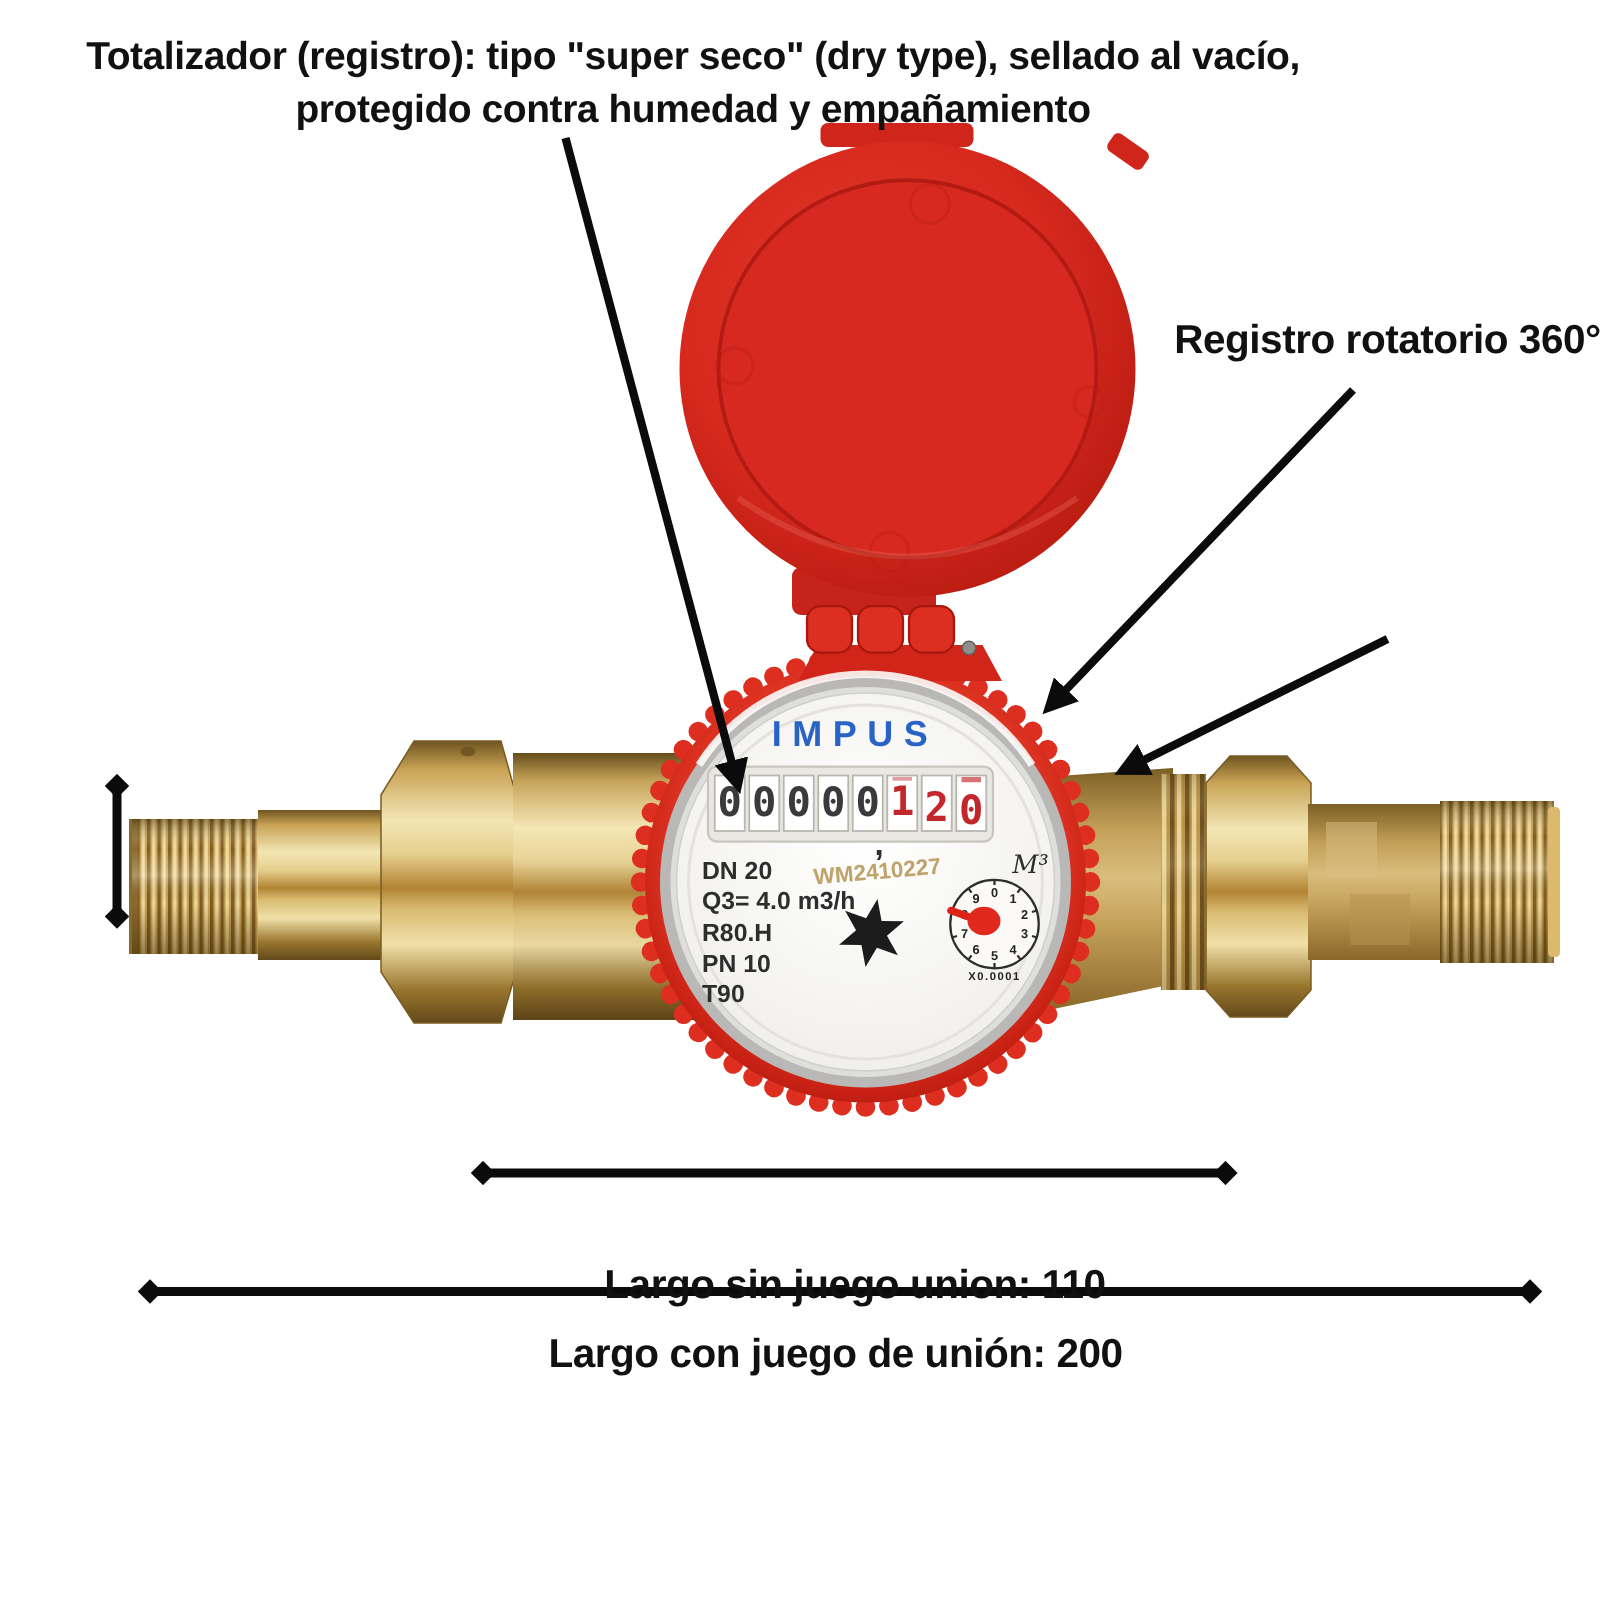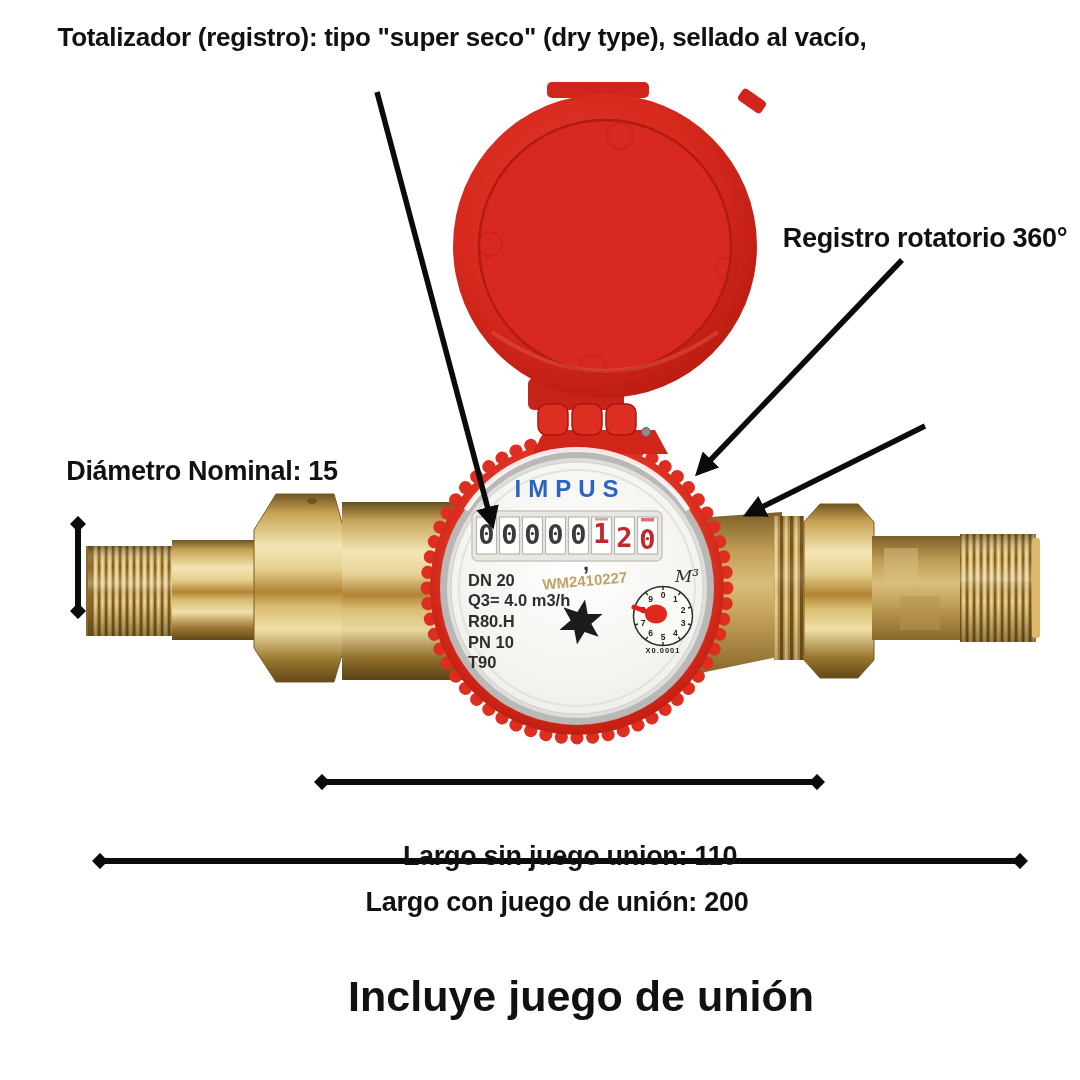--- a/index.html
+++ b/index.html
@@ -204,25 +204,24 @@
     </g>
 
     <g stroke="#0b0b0b" stroke-width="6">
       <line x1="78" y1="524" x2="78" y2="611" marker-start="url(#dia)" marker-end="url(#dia)"></line>
       <line x1="322" y1="782" x2="817" y2="782" marker-start="url(#dia)" marker-end="url(#dia)"></line>
       <line x1="100" y1="861" x2="1020" y2="861" marker-start="url(#dia)" marker-end="url(#dia)"></line>
     </g>
   </svg>
 
   <div class="label" style="left:462px;top:22px;font-size:26px;">Totalizador (registro): tipo "super seco" (dry type), sellado al vacío,</div>
-
-  <div class="label" style="left:925px;top:223px;">Registro rotatorio 360°</div>
-
-
-  <div class="label" style="left:202px;top:456px;">Diámetro Nominal: 15</div>
+  <div class="label" style="left:462px;top:57px;font-size:26px;">protegido contra humedad y empañamiento</div>
+
+  <div class="label" style="left:925px;top:211px;">Registro rotatorio 360°</div>
+
+
 
   <div class="label" style="left:570px;top:841px;">Largo sin juego union: 110</div>
 
   <div class="label" style="left:557px;top:887px;">Largo con juego de unión: 200</div>
 
-  <div class="label big" style="left:581px;top:972px;">Incluye juego de unión</div>
 
 </div>
 
 </body></html>

